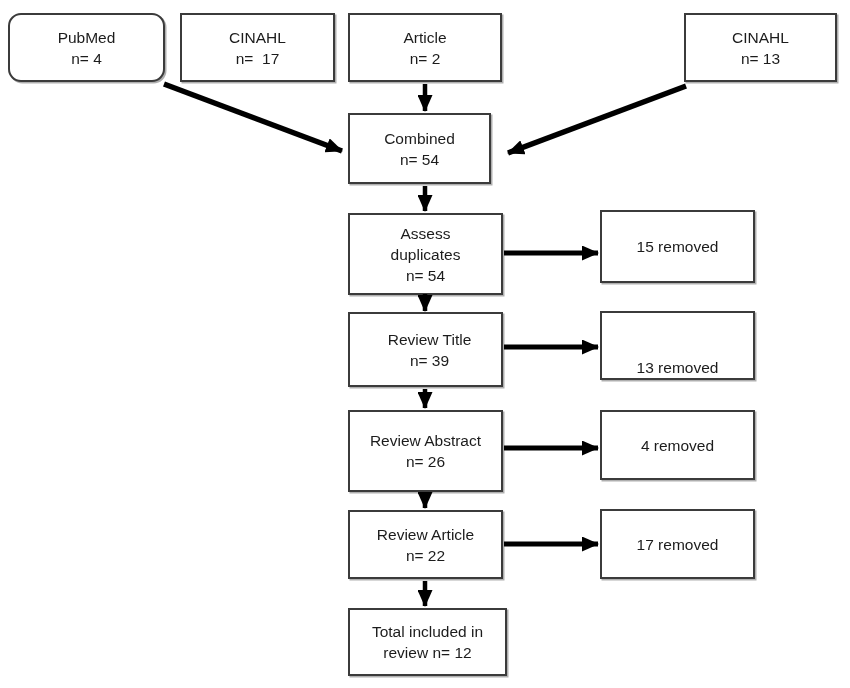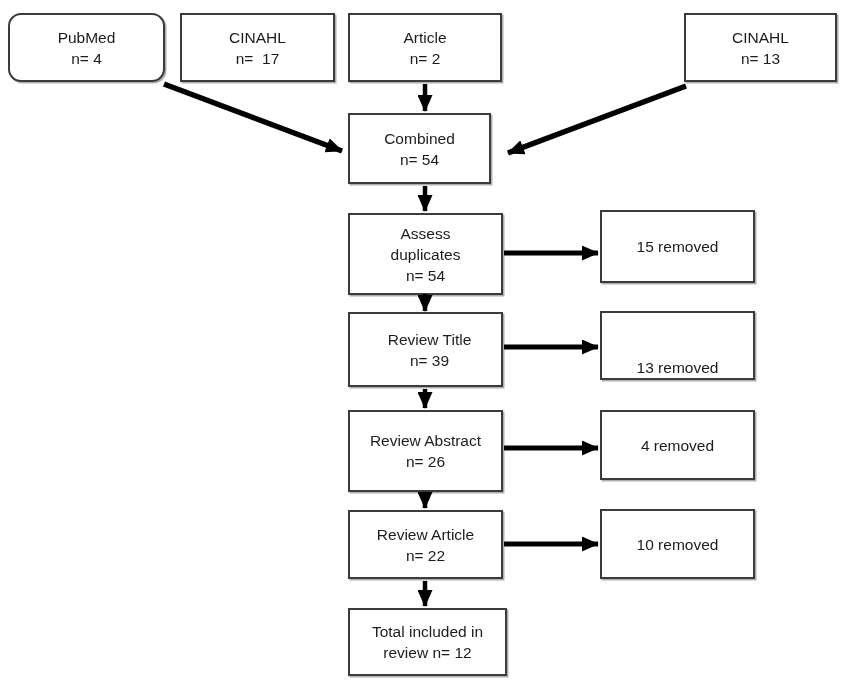--- a/index.html
+++ b/index.html
@@ -137,16 +137,16 @@
   <div class="box" id="b-rem-dup">
     <div class="line">15 removed</div>
   </div>
   <div class="box" id="b-rem-title">
     <div class="line">13 removed</div>
   </div>
   <div class="box" id="b-rem-abstract">
     <div class="line">4 removed</div>
   </div>
   <div class="box" id="b-rem-article">
-    <div class="line">10 removed</div>
+    <div class="line">17 removed</div>
   </div>
 
 </div>
 
 </body></html>

